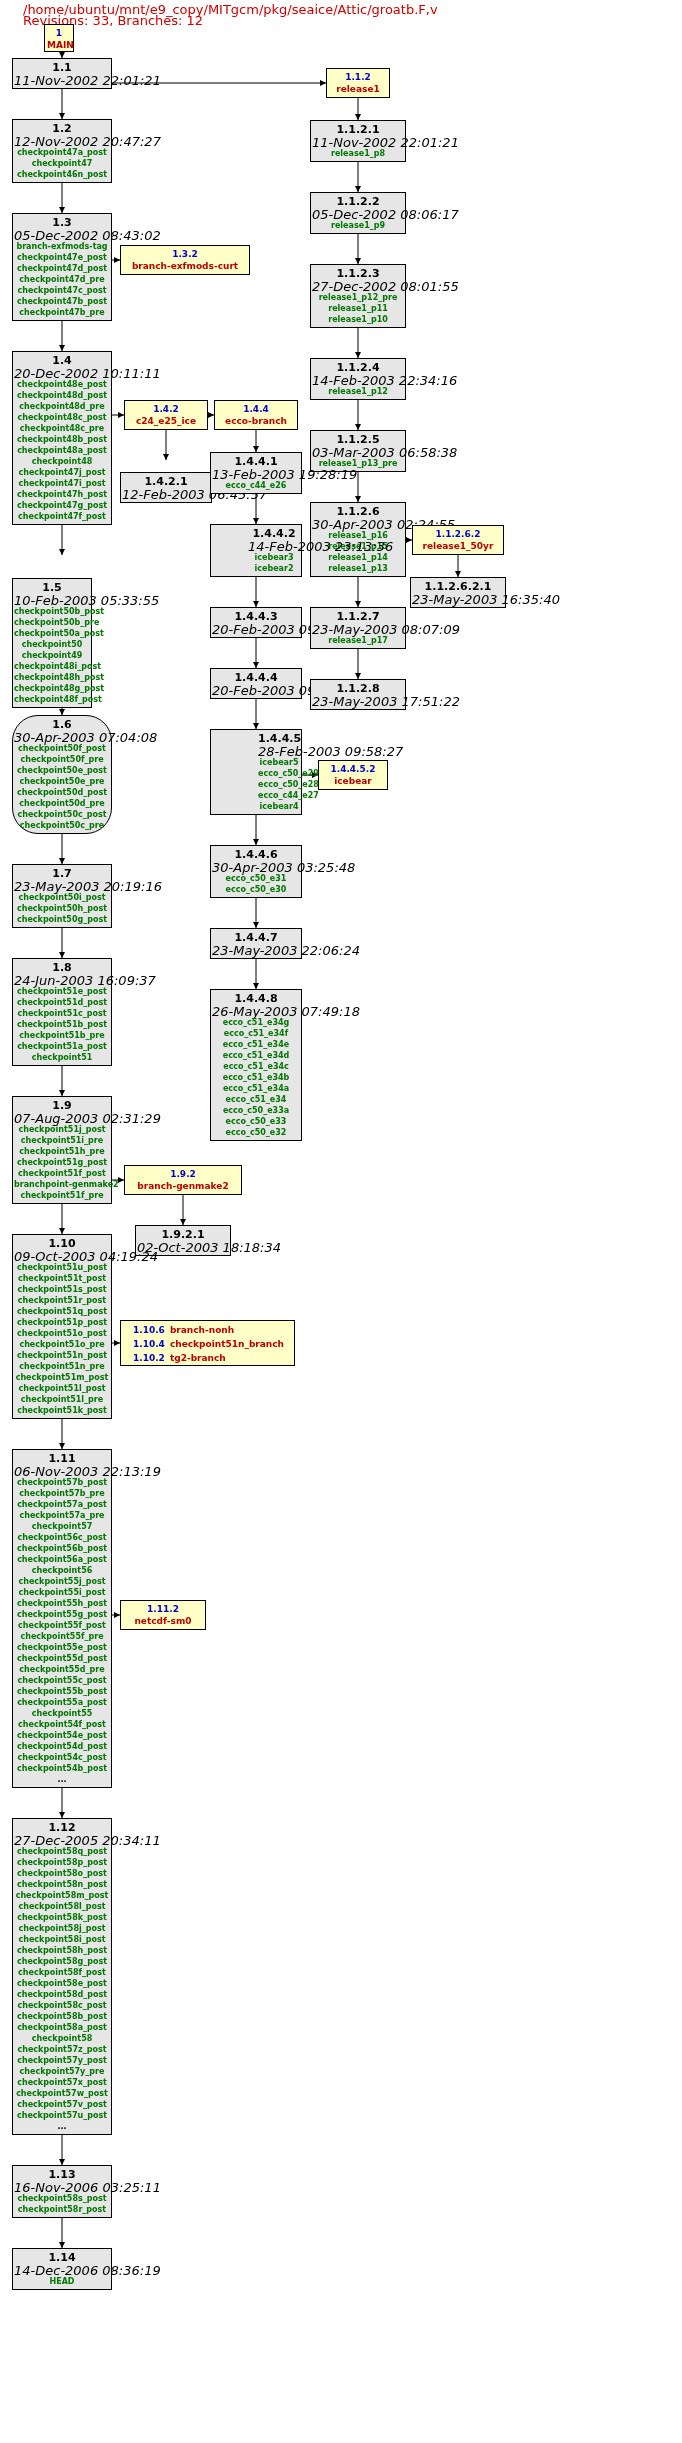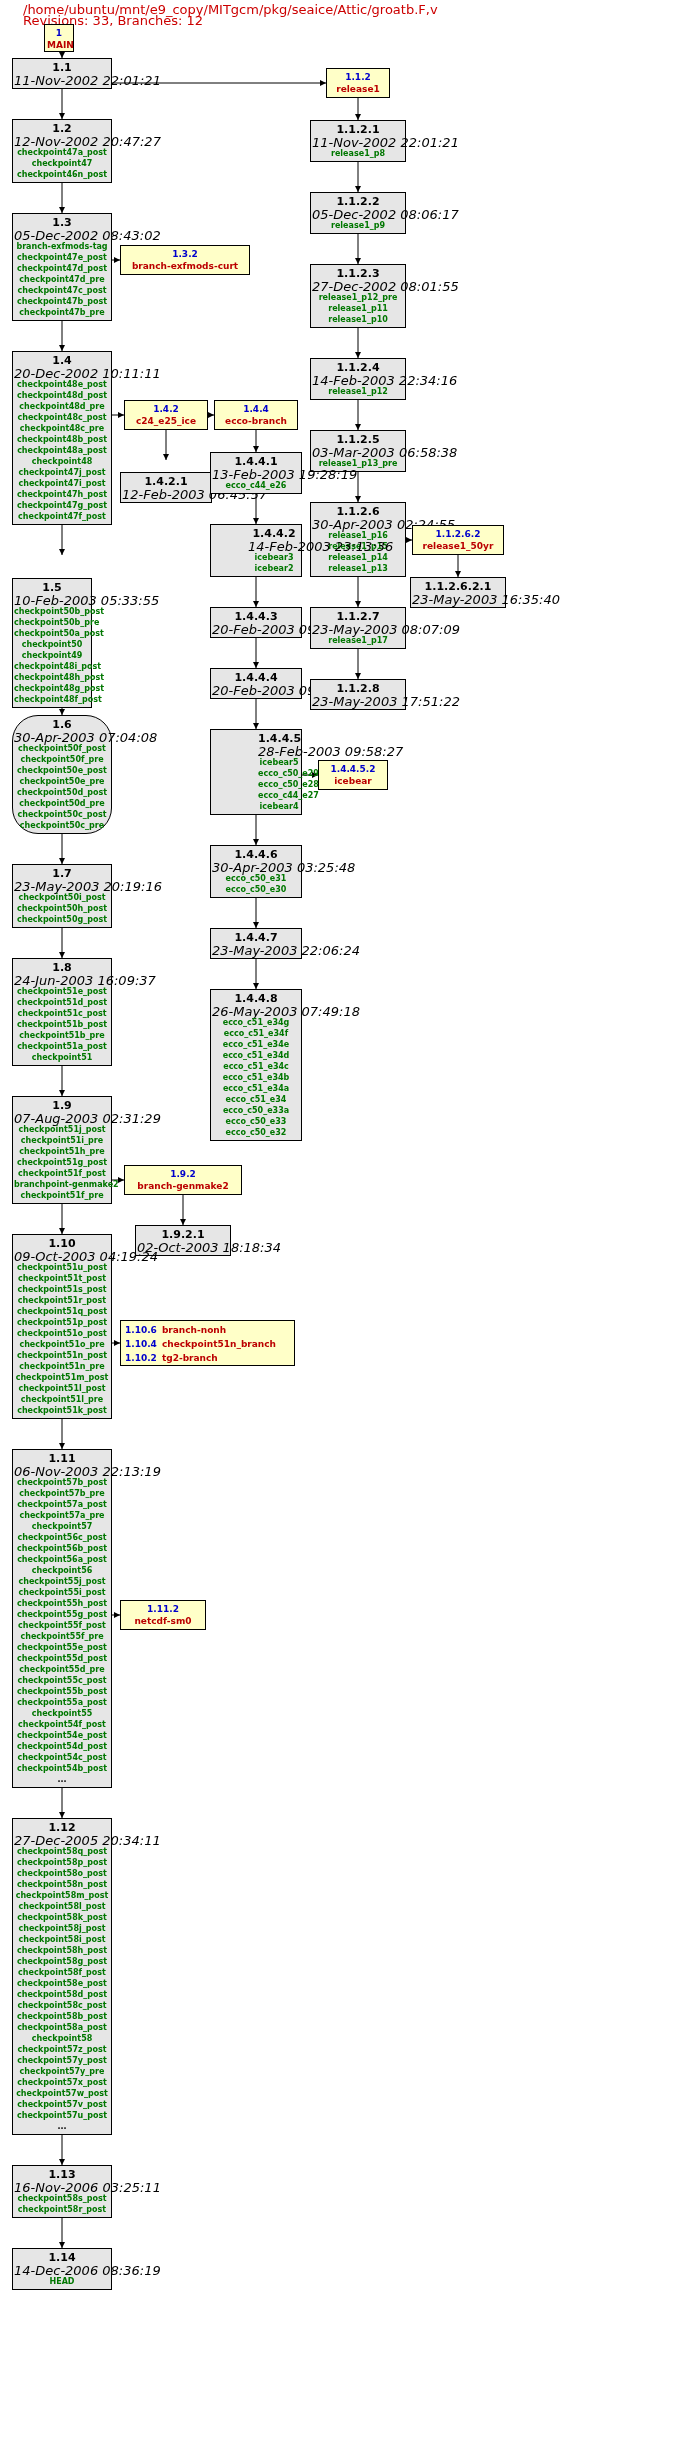--- a/index.html
+++ b/index.html
@@ -24,21 +24,21 @@
   .rev-box{position:absolute;box-sizing:border-box;background:var(--revision-box-fill);
            border:1px solid var(--box-border);text-align:center;padding:2px 1px;}
   .rev-num{font-size:11px;font-weight:bold;line-height:14px;color:#000;}
   .rev-date{font-size:13px;line-height:11px;color:#000;white-space:nowrap;font-style:italic;}
   .tag{font-size:8px;font-weight:bold;line-height:11px;color:var(--tag-green);white-space:nowrap;}
   .tag-more{color:#000;}
   .branch-box{position:absolute;box-sizing:border-box;background:var(--branch-box-fill);
               border:1px solid var(--box-border);text-align:center;padding:2px;}
   .branch-num{font-size:9px;font-weight:bold;line-height:12px;color:var(--branch-number-blue);}
   .branch-name{font-size:9px;font-weight:bold;line-height:12px;color:var(--branch-name-red);white-space:nowrap;}
-  .branch-list{text-align:left;padding:2px 4px;}
+  .branch-list{text-align:left;padding:2px 12px;}
   .bl-row{font-size:9px;font-weight:bold;line-height:14px;white-space:nowrap;}
   .bl-num{color:var(--branch-number-blue);margin-right:5px;}
   .bl-name{color:var(--branch-name-red);}
 </style>
 </head>
 <body>
 
 <div id="canvas">
   <svg id="edges" width="682" height="2443">
     <defs>

